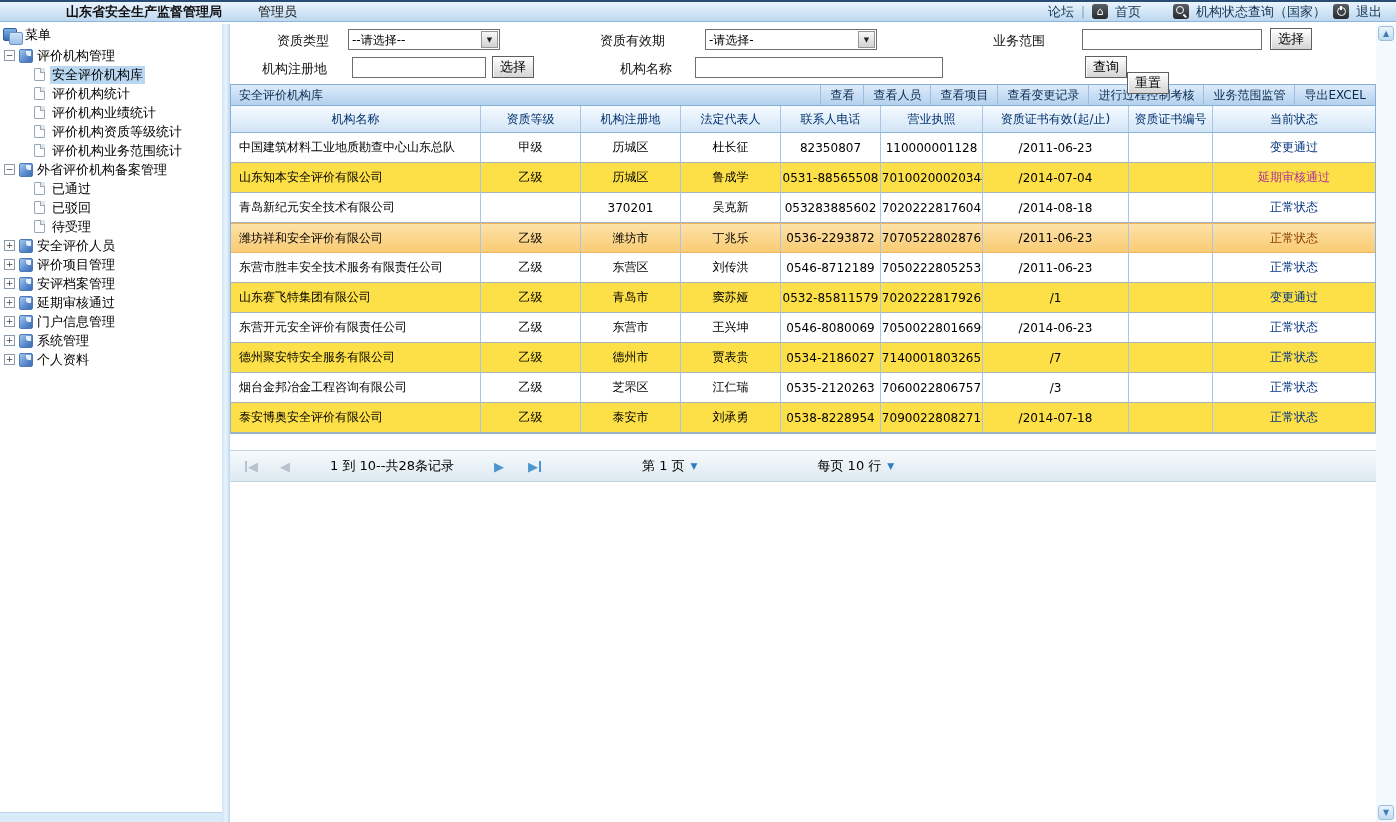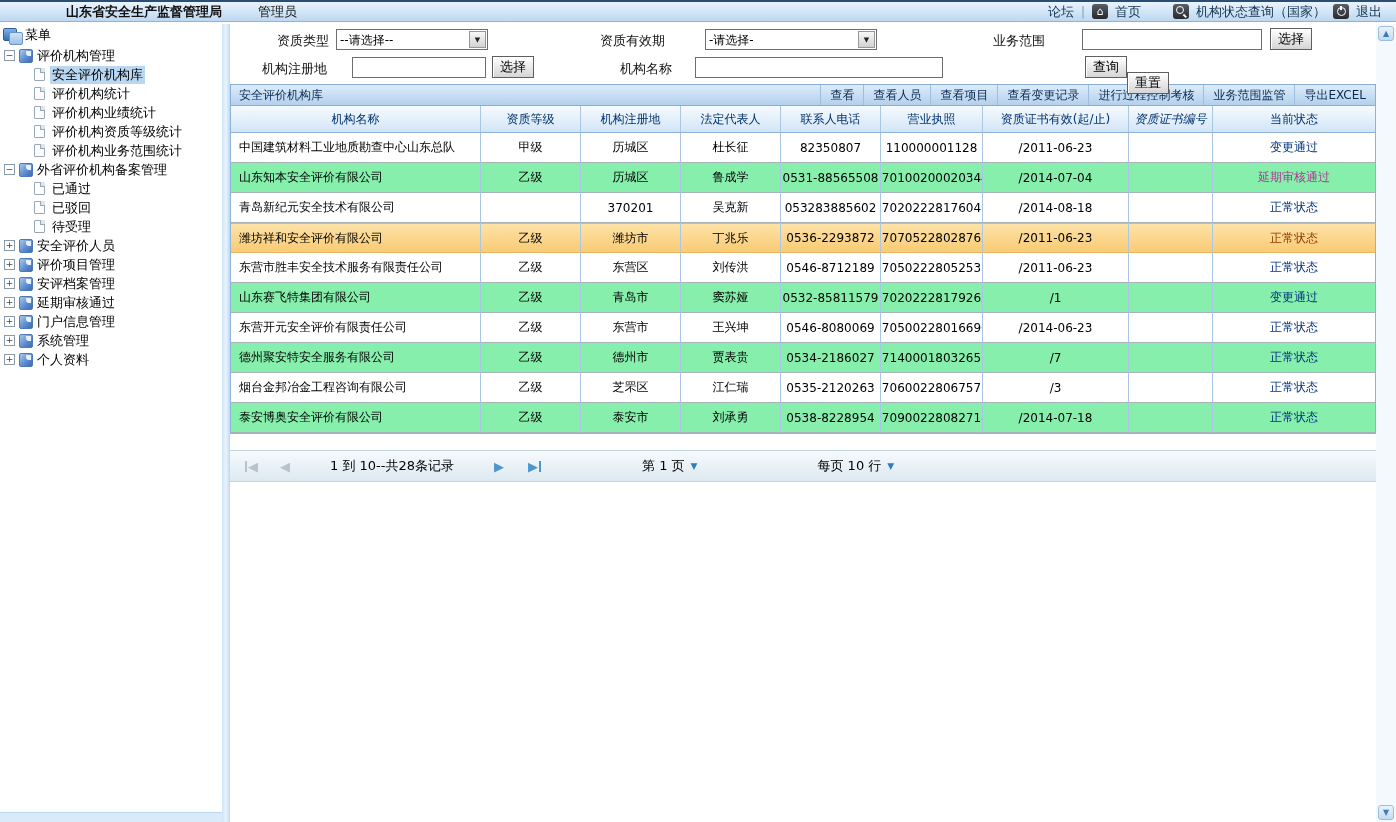--- a/index.html
+++ b/index.html
@@ -87,21 +87,21 @@
 
   
   .gridwrap { border-left:1px solid #8fb2d8; border-right:1px solid #8fb2d8;
     border-bottom:1px solid #8fb2d8; }
   .thr { display:flex; height:27px; background:linear-gradient(#f6fbff,#d0e4f6); }
   .th { display:flex; align-items:center; justify-content:center; font-size:12px; color:#00316e;
     border-right:1px solid #a9c6e4; border-bottom:1px solid #8fb2d8; overflow:hidden;
     white-space:nowrap; }
   .th:last-child { border-right:none; }
   .trw { display:flex; height:30px; background:#fff; }
-  .trw.alt { background:#86efac; }
+  .trw.alt { background:#fde047; }
   .trw.sel { background:linear-gradient(#fde2a7,#f9cb74); border-top:1px solid #ecb563;
     border-bottom:1px solid #ecb563; height:30px; }
   .td { display:flex; align-items:center; justify-content:center; font-size:12px;
     border-right:1px solid #a9c6e4; border-bottom:1px solid #a6b2bc; overflow:hidden;
     white-space:nowrap; color:#000; }
   .trw.sel .td { border-bottom:none; }
   .td:last-child { border-right:none; }
   .td.cname { justify-content:flex-start; padding-left:8px; }
   .tone-navy { color:#00317e; }
   .tone-pink { color:#b03399; }
@@ -229,21 +229,21 @@
     </div>
 </div>
 <div class="side-bottom"></div>
 
 <div class="vdivider"></div>
 
 <div class="main">
 
   <div class="filters">
     <span class="flabel" style="left:47px;top:8px">资质类型</span>
-    <div class="ddl" style="left:106px;top:5px;width:152px">
+    <div class="ddl" style="left:118px;top:5px;width:152px">
       <span class="val">--请选择--</span>
       <span class="dbtn">▼</span>
     </div>
     <span class="flabel" style="left:370px;top:8px">资质有效期</span>
     <div class="ddl" style="left:475px;top:5px;width:172px">
       <span class="val">-请选择-</span>
       <span class="dbtn">▼</span>
     </div>
     <span class="flabel" style="left:763px;top:8px">业务范围</span>
     <input class="tinput" style="left: 852px; top: 5px; width: 180px;" value="">
@@ -274,21 +274,21 @@
 
   <div class="gridwrap">
     <div class="thr">
         <div class="th" style="width: 250px;">机构名称</div>
         <div class="th" style="width: 100px;">资质等级</div>
         <div class="th" style="width: 100px;">机构注册地</div>
         <div class="th" style="width: 100px;">法定代表人</div>
         <div class="th" style="width: 100px;">联系人电话</div>
         <div class="th" style="width: 102px;">营业执照</div>
         <div class="th" style="width: 146px;">资质证书有效(起/止)</div>
-        <div class="th" style="width: 84px; font-style: italic;">资质证书编号</div>
+        <div class="th" style="width: 84px;">资质证书编号</div>
         <div class="th" style="width: 162px;">当前状态</div>
       </div>
     <div>
         <div class="trw">
           <div class="td cname" style="width: 250px;">中国建筑材料工业地质勘查中心山东总队</div>
           <div class="td" style="width: 100px;">甲级</div>
           <div class="td" style="width: 100px;">历城区</div>
           <div class="td" style="width: 100px;">杜长征</div>
           <div class="td" style="width: 100px;">82350807</div>
           <div class="td" style="width: 102px;">110000001128</div>

